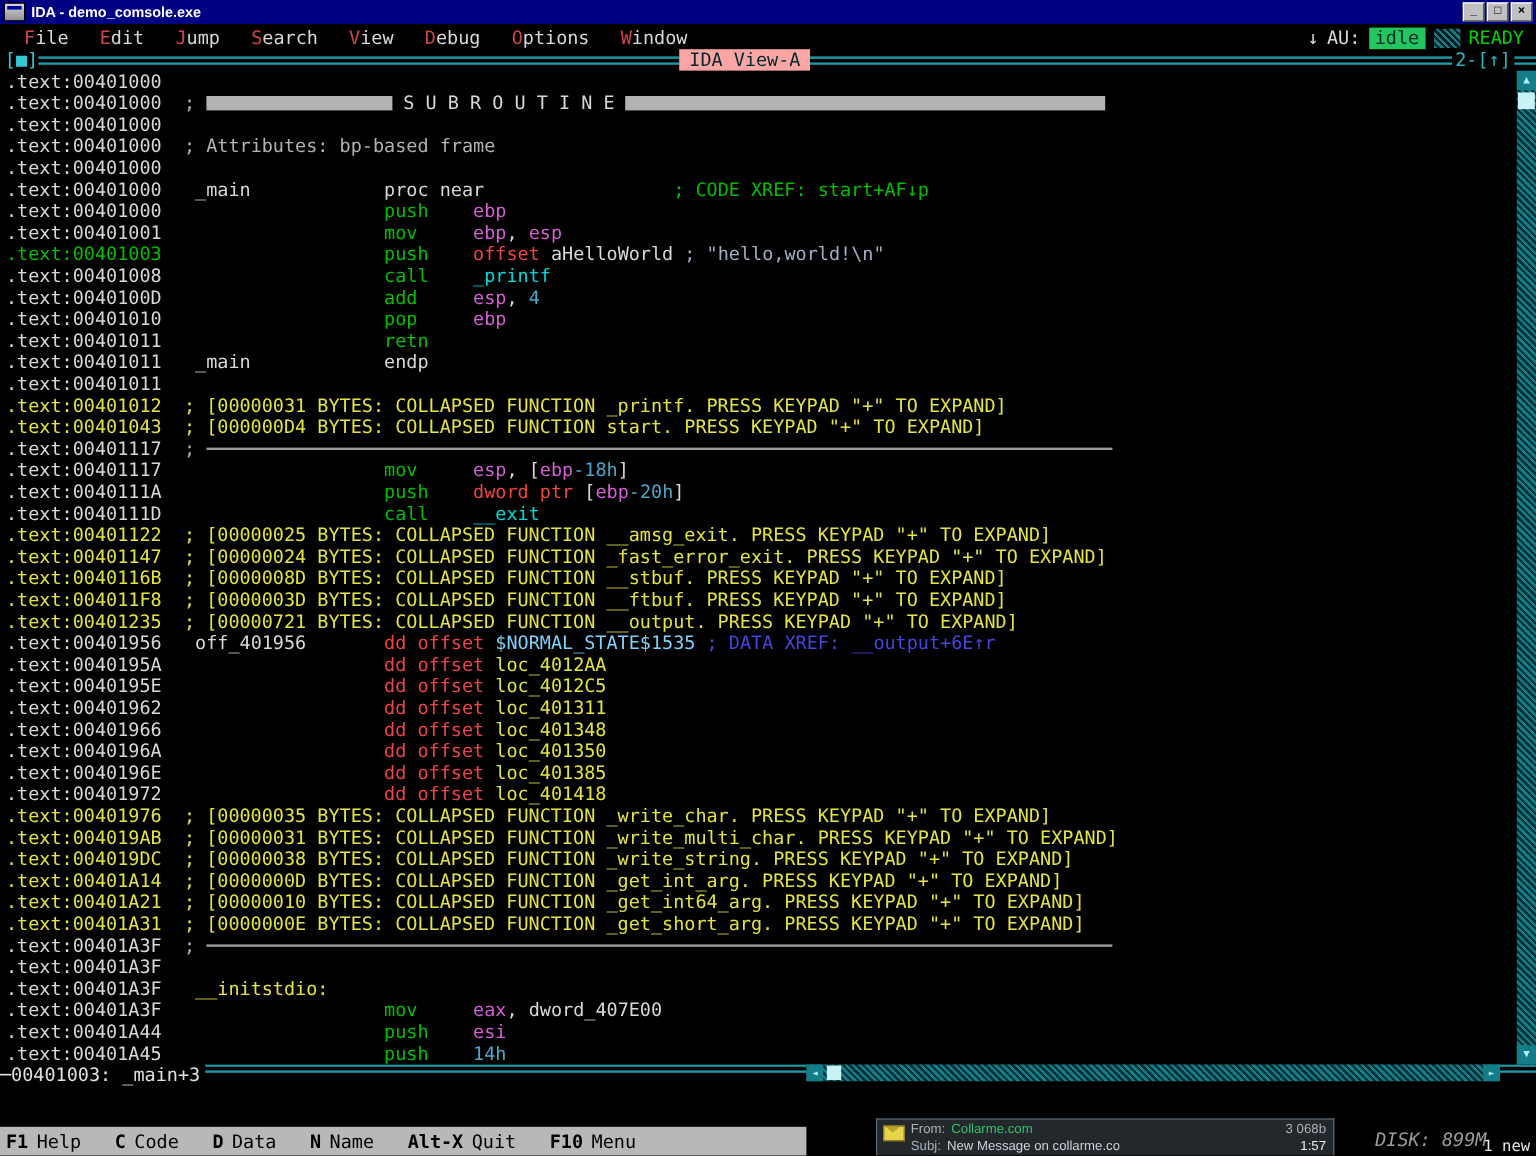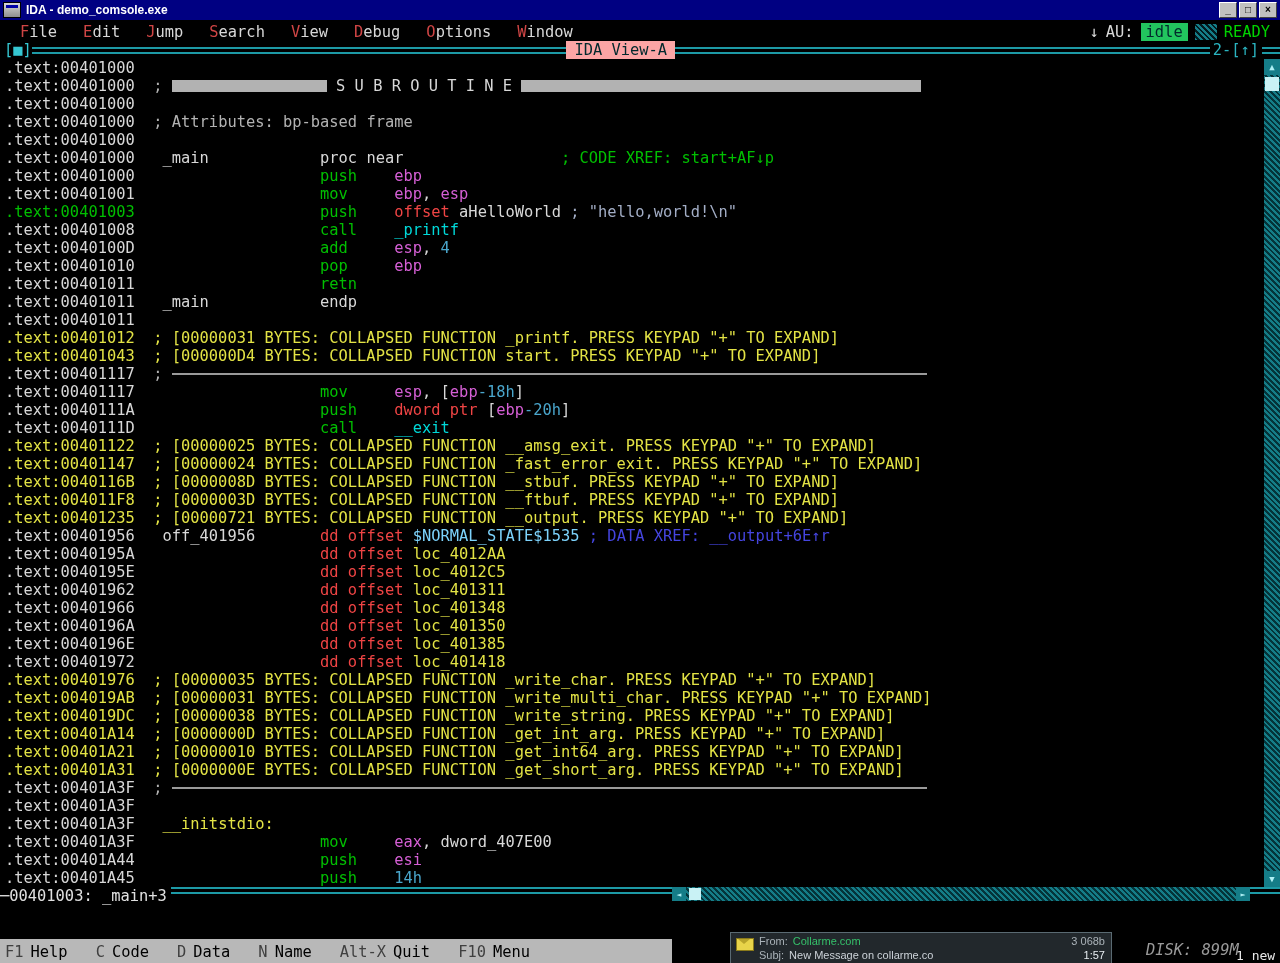--- a/index.html
+++ b/index.html
@@ -57,21 +57,21 @@
   .hthumb{position:absolute;left:17px;top:1px;width:12px;height:12px;background:#c9f2f5;}
 
   
   .messages{height:35px;padding:1px 0 0 4px;font-size:16px;line-height:17px;white-space:pre;}
   .msg.gray{color:#b2b2b2}
 
   
   .fkeybar{position:relative;height:25px;background:#000;}
   .fkeys{position:absolute;left:0;top:0;width:672px;height:25px;background:#b8b8b8;display:flex;align-items:center;padding-left:5px;box-sizing:border-box;font-size:15.4px;white-space:pre;}
   .fkey{margin-right:28px;color:#000;}
-  .fkey .key{color:#404040;margin-right:7px;}
+  .fkey .key{color:#000000;margin-right:7px;font-weight:bold;}
   .disk{position:absolute;left:1146px;top:941px;color:#9a9a9a;font-size:15.4px;font-style:italic;}
   .newmail{position:absolute;left:1236px;top:948px;color:#e8e8e8;font-size:13px;white-space:nowrap;}
 
   
   .notif{position:absolute;left:730px;top:932px;width:382px;height:31px;background:#22282c;border:1px solid #5a6a72;border-bottom:none;box-sizing:border-box;display:flex;font:11px "Liberation Sans",sans-serif;}
   .mail-icon{width:16px;height:11px;margin:5px 5px 0 5px;background:#e8d44a;border:1px solid #8a7a1a;position:relative;flex:0 0 auto;}
   .mail-icon::after{content:"";position:absolute;left:1px;top:0;border-left:6px solid transparent;border-right:6px solid transparent;border-top:5px solid #b8a42a;}
   .nrows{flex:1;display:flex;flex-direction:column;justify-content:space-between;padding:2px 6px 2px 0;min-width:0;}
   .nrow{display:flex;gap:5px;align-items:baseline;min-width:0;}
   .nlbl{color:#aab2b8;}

